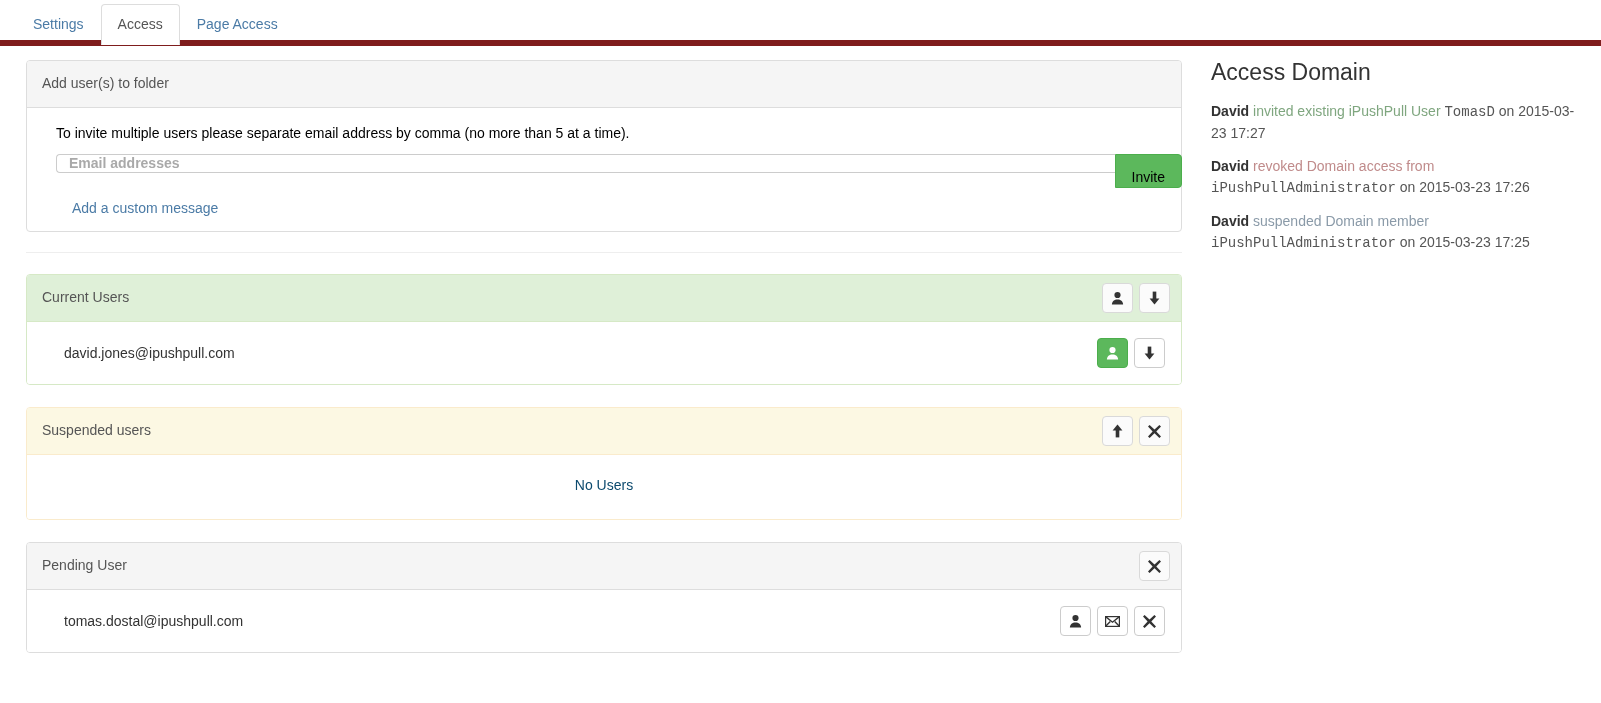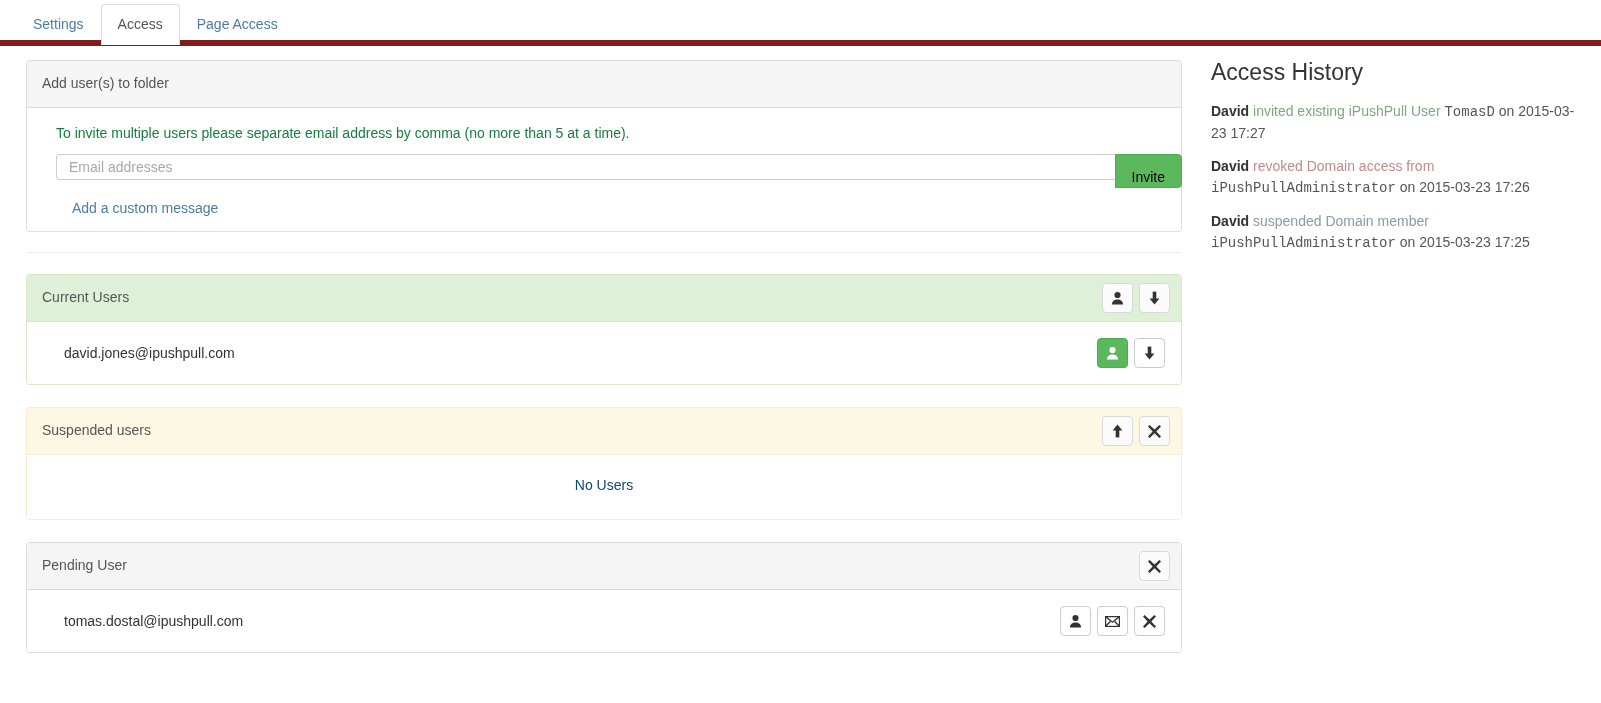--- a/index.html
+++ b/index.html
@@ -88,42 +88,43 @@
   .heading-actions {
     position: absolute;
     right: 11px;
     top: 8px;
     display: flex;
     gap: 6px;
   }
 
   
   .hint-text {
-    color: #15803d;
+    color: #000000;
     font-size: 14px;
     margin: 2px 0 13px 14px;
   }
   .input-group {
     display: flex;
     margin-left: 14px;
     width: 1126px;
   }
   .form-control {
     flex: 1;
-    height: 26px;
+    height: 19px;
     padding: 6px 12px;
     font-size: 14px;
     font-family: "Liberation Sans", sans-serif;
     line-height: 1.42;
     color: #555555;
     background: #ffffff;
     border: 1px solid #cccccc;
     border-right: none;
     border-radius: 4px 0 0 4px;
     outline: none;
+    font-weight: bold;
   }
   .form-control::placeholder { color: #a9a9a9; }
   .btn-invite {
     height: 34px;
     padding: 14px 16px;
     font-size: 14px;
     font-family: "Liberation Sans", sans-serif;
     color: #000000;
     background: #5cb85c;
     border: 1px solid #4cae4c;
@@ -361,21 +362,21 @@
                 </svg>
             </span>
           </button>
         </div>
       </div>
     </div>
 
   </div>
 
   <div class="col-right">
-    <h2 class="ah-title">Access History</h2>
+    <h2 class="ah-title">Access Domain</h2>
 
     <div class="ah-entry">
       <span class="ah-actor">David</span>
       <span class="ah-action invited">invited existing iPushPull User</span>
       <span class="ah-target">TomasD</span>
       <span class="ah-when">on 2015-03-23 17:27</span>
     </div>
 
     <div class="ah-entry">
       <span class="ah-actor">David</span>

